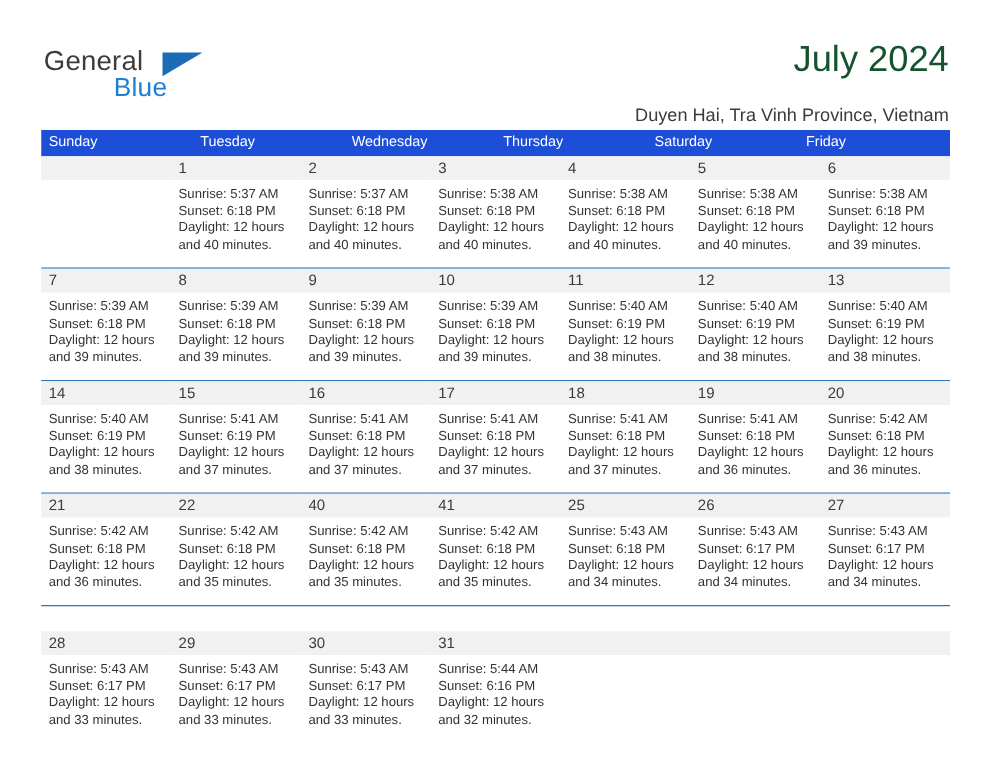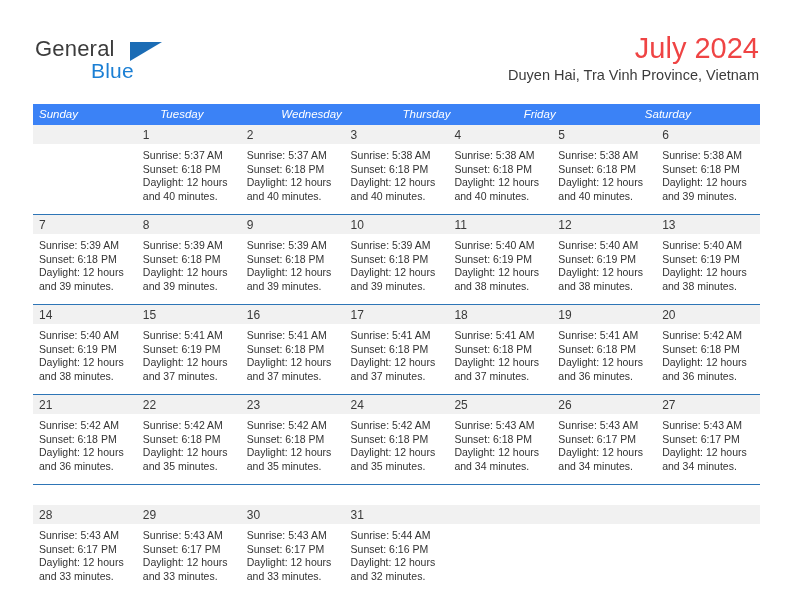--- a/index.html
+++ b/index.html
@@ -63,45 +63,44 @@
   }
 
   .title-block {
     position: absolute;
     right: 33px;
     top: 30px;
     text-align: right;
   }
   .month-title {
     font-size: 29px;
-    color: #ef4444;
+    color: #14532d;
     font-weight: normal;
     line-height: 36px;
     white-space: nowrap;
   }
   .location {
-    margin-top: 0;
+    margin-top: 18px;
     font-size: 14.5px;
     color: #3b3b3b;
     line-height: 18px;
     white-space: nowrap;
   }
 
   
   .calendar {
     position: absolute;
     left: 33px;
     top: 104px;
     width: 727px;
   }
   .weekday-row {
     display: flex;
-    background: #3b82f6;
+    background: #1d4ed8;
     height: 21px;
-    font-style: italic;
   }
   .weekday {
     flex: 1 1 0;
     color: #ffffff;
     font-size: 11.5px;
     line-height: 21px;
     padding-left: 6px;
     box-sizing: border-box;
     white-space: nowrap;
   }
@@ -166,22 +165,22 @@
 
   </div>
 
   <div class="calendar">
 
     <div class="weekday-row">
       <div class="weekday">Sunday</div>
       <div class="weekday">Tuesday</div>
       <div class="weekday">Wednesday</div>
       <div class="weekday">Thursday</div>
+      <div class="weekday">Saturday</div>
       <div class="weekday">Friday</div>
-      <div class="weekday">Saturday</div>
     </div>
 
     <div id="weeks-container">
         <div class="week-row">
           <div class="day-cell empty">
             <div class="day-number-band"><span class="day-number"></span></div>
           </div>
           <div class="day-cell">
             <div class="day-number-band"><span class="day-number">1</span></div>
             <div class="day-details">
@@ -380,30 +379,30 @@
           <div class="day-cell">
             <div class="day-number-band"><span class="day-number">22</span></div>
             <div class="day-details">
               <div>Sunrise: 5:42 AM</div>
               <div>Sunset: 6:18 PM</div>
               <div>Daylight: 12 hours</div>
               <div>and 35 minutes.</div>
             </div>
           </div>
           <div class="day-cell">
-            <div class="day-number-band"><span class="day-number">23</span></div>
+            <div class="day-number-band"><span class="day-number">40</span></div>
             <div class="day-details">
               <div>Sunrise: 5:42 AM</div>
               <div>Sunset: 6:18 PM</div>
               <div>Daylight: 12 hours</div>
               <div>and 35 minutes.</div>
             </div>
           </div>
           <div class="day-cell">
-            <div class="day-number-band"><span class="day-number">24</span></div>
+            <div class="day-number-band"><span class="day-number">41</span></div>
             <div class="day-details">
               <div>Sunrise: 5:42 AM</div>
               <div>Sunset: 6:18 PM</div>
               <div>Daylight: 12 hours</div>
               <div>and 35 minutes.</div>
             </div>
           </div>
           <div class="day-cell">
             <div class="day-number-band"><span class="day-number">25</span></div>
             <div class="day-details">

